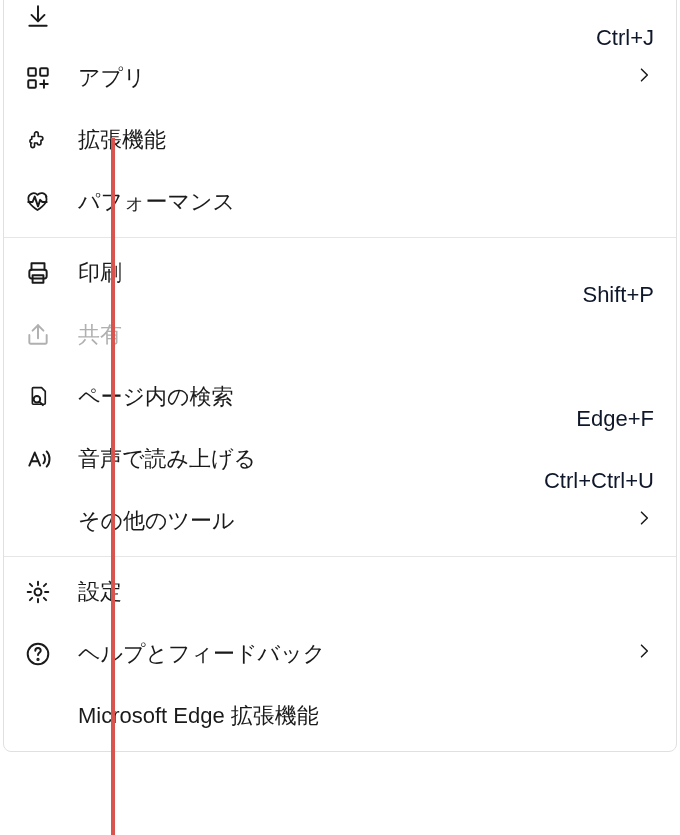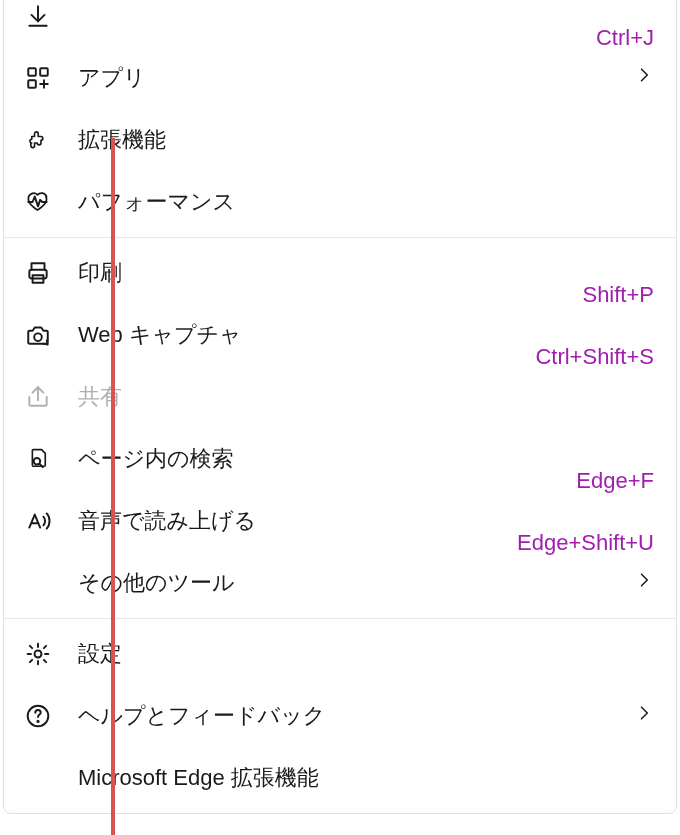--- a/index.html
+++ b/index.html
@@ -48,21 +48,21 @@
     }
     .menu-item .icon.blank {
       margin-right: 26px;
     }
     .menu-item .label {
       flex: 1;
       white-space: nowrap;
     }
     .menu-item .shortcut {
       font-size: 22px;
-      color: #a21caf;
+      color: #0f172a;
       margin-left: auto;
       margin-top: 44px;
     }
     .menu-item .chevron {
       margin-left: auto;
     }
     .divider {
       height: 1px;
       background: #e6e6e6;
       margin: 4px 0;
@@ -146,31 +146,20 @@
       <svg width="26" height="26" viewBox="0 0 24 24">
           <path d="M6 9V3h12v6"></path>
           <rect x="4" y="9" width="16" height="8" rx="2"></rect>
           <rect x="7" y="14" width="10" height="7"></rect>
         </svg>
     </span>
     <span class="label">印刷</span>
     <span class="shortcut">Shift+P</span>
   </div>
 
-  <div class="menu-item">
-    <span class="icon">
-      <svg width="26" height="26" viewBox="0 0 24 24">
-          <path d="M4 8h3l2-3h6l2 3h3a1 1 0 011 1v10a1 1 0 01-1 1H4a1 1 0 01-1-1V9a1 1 0 011-1z"></path>
-          <circle cx="12" cy="14" r="3.5"></circle>
-          <path d="M17 20l4 1-1-4" stroke-width="1.6"></path>
-        </svg>
-    </span>
-    <span class="label">Web キャプチャ</span>
-    <span class="shortcut">Ctrl+Shift+S</span>
-  </div>
 
   <div class="menu-item disabled">
     <span class="icon">
       <svg width="26" height="26" viewBox="0 0 24 24">
           <path d="M4 12v7a1 1 0 001 1h14a1 1 0 001-1v-7"></path>
           <path d="M12 3v12"></path>
           <path d="M7 8l5-5 5 5"></path>
         </svg>
     </span>
     <span class="label">共有</span>
@@ -189,21 +178,21 @@
   </div>
 
   <div class="menu-item">
     <span class="icon">
       <svg width="26" height="26" viewBox="0 0 24 24">
           <path d="M4 18l5-12 5 12M6 14h6"></path>
           <path d="M17 8c2 2 2 6 0 8M20 5c3.5 3.5 3.5 10.5 0 14"></path>
         </svg>
     </span>
     <span class="label">音声で読み上げる</span>
-    <span class="shortcut">Edge+Shift+U</span>
+    <span class="shortcut">Ctrl+Ctrl+U</span>
   </div>
 
   <div class="menu-item">
     <span class="icon blank"></span>
     <span class="label">その他のツール</span>
     <span class="chevron">
       <svg width="20" height="20" viewBox="0 0 24 24">
           <path d="M9 5l7 7-7 7"></path>
         </svg>
     </span>

